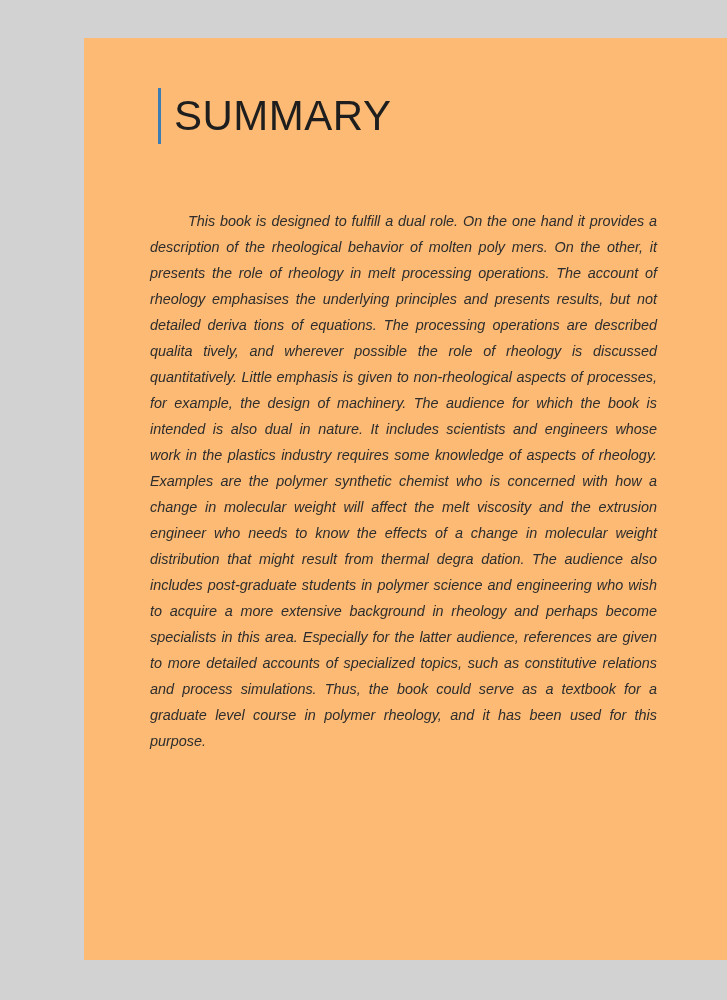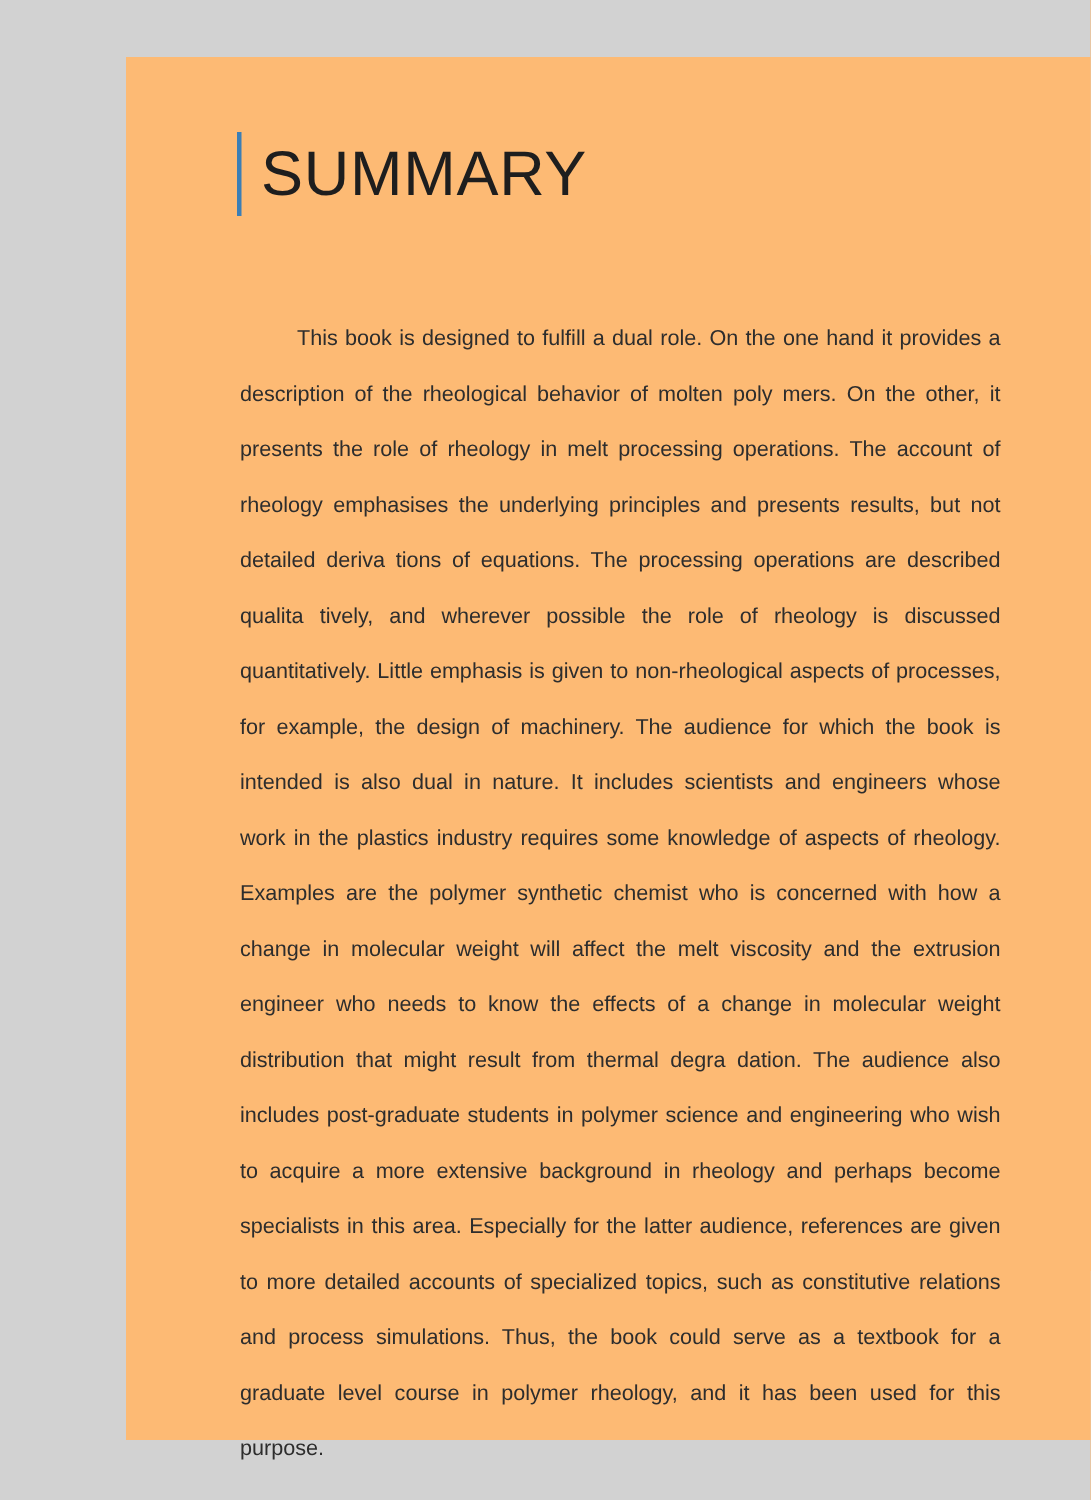--- a/index.html
+++ b/index.html
@@ -39,26 +39,27 @@
     font-family: "Liberation Sans", sans-serif;
     font-weight: 300;
     font-size: 42px;
     line-height: 1;
     letter-spacing: 0.5px;
     color: #1e1e1e;
     white-space: nowrap;
   }
   .summary-paragraph {
     position: absolute;
-    left: 76px;
+    left: 66px;
     top: 156px;
     width: 507px;
     font-family: "Liberation Sans", sans-serif;
+    font-style: italic;
     font-size: 14.4px;
-    line-height: 37px;
+    line-height: 26px;
     color: #2d2d2d;
     text-align: justify;
     text-indent: 38px;
     word-spacing: 0.5px;
   }
 </style>
 </head>
 <body style="background: rgb(210, 210, 210);">
 
 <div class="page" style="background: #fdba74; margin-left: 48px;">

